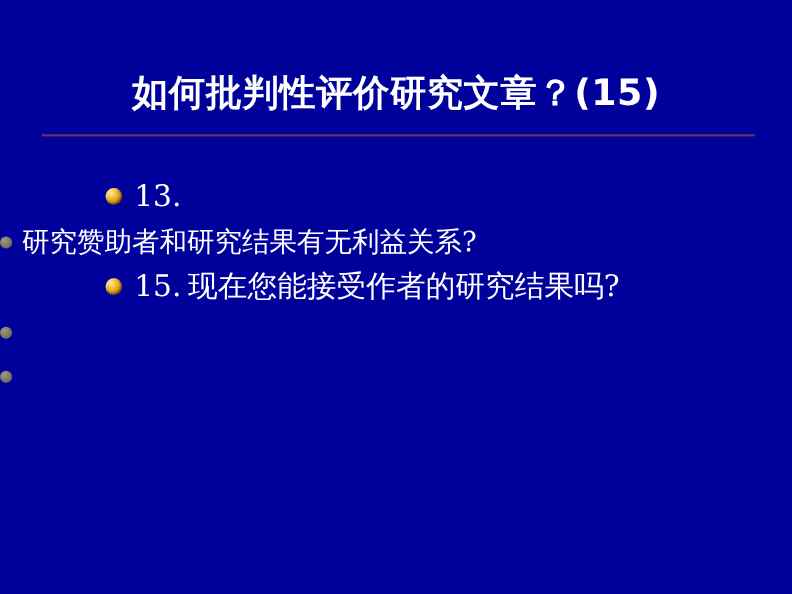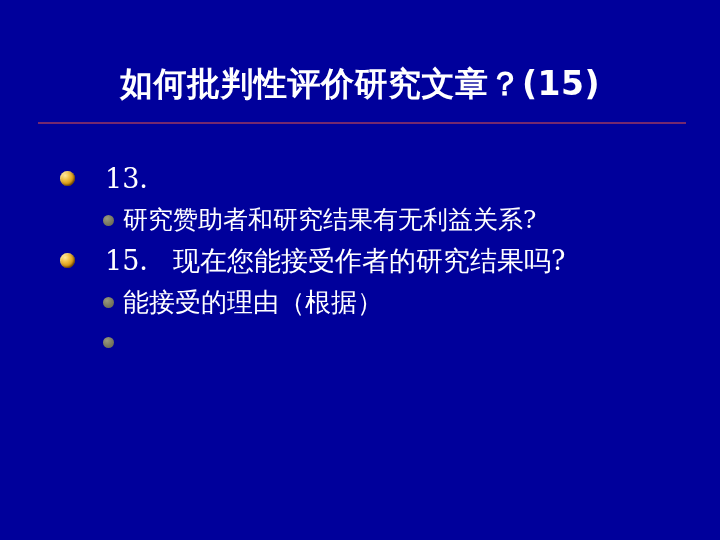--- a/index.html
+++ b/index.html
@@ -56,29 +56,27 @@
   .bullet-row {
     position: relative;
     display: flex;
     align-items: flex-start;
     color: #FFFFFF;
     white-space: nowrap;
   }
 
   
   .lvl1 {
-    padding-left: 60px;
+    padding-left: 96px;
     font-size: 27px;
     line-height: 42px;
     height: 42px;
-    gap: 19px;
   }
   
   .lvl2 {
-    padding-left: 103px;
     font-size: 26px;
     line-height: 40px;
     height: 40px;
   }
   .lvl2.small {
     font-size: 25px;
   }
 
   
   .marker-gold {
@@ -138,21 +136,20 @@
     </div>
 
     <div class="bullet-row lvl1">
       <span class="marker-gold"></span>
       <span class="bullet-text">15.</span>
       <span class="bullet-text" style="padding-left:6px">现在您能接受作者的研究结果吗?</span>
     </div>
 
     <div class="bullet-row lvl2">
       <span class="marker-grey"></span>
-      <span class="bullet-text">能接受的理由（根据）</span>
     </div>
 
     <div class="bullet-row lvl2">
       <span class="marker-grey"></span>
     </div>
 
   </div>
 </div>
 
 </body></html>

